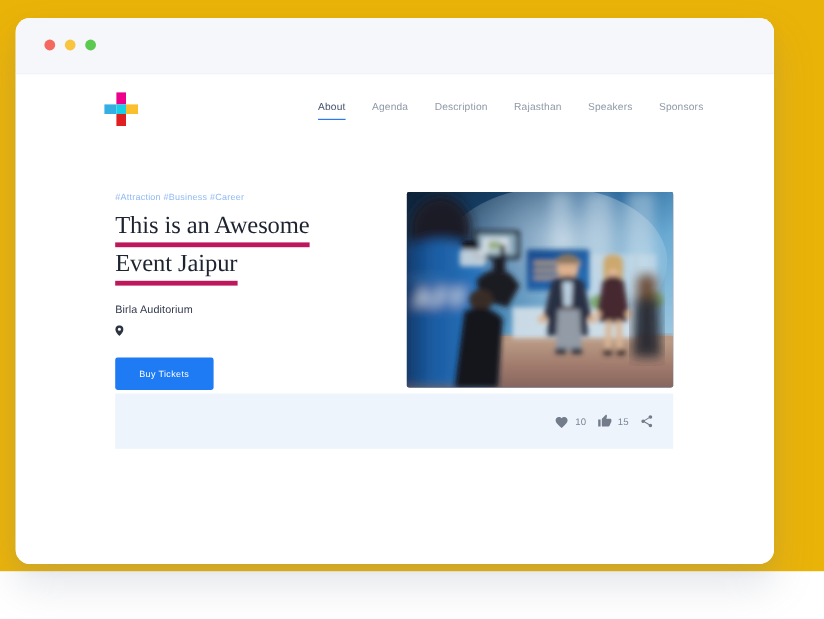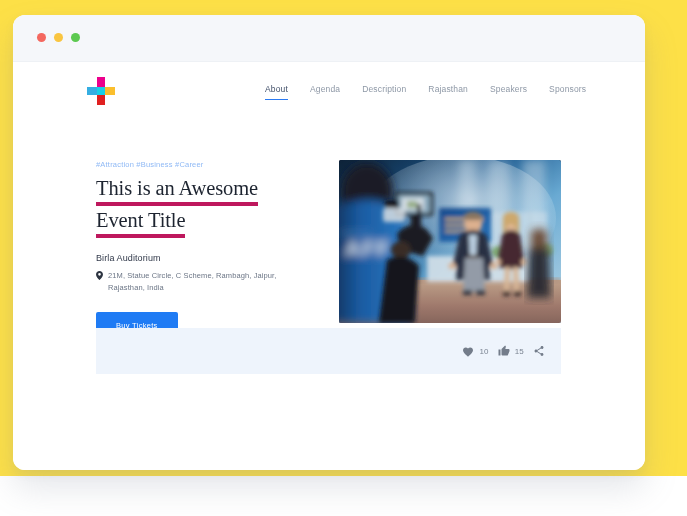--- a/index.html
+++ b/index.html
@@ -10,21 +10,21 @@
     overflow: hidden;
     background: #ffffff;
     font-family: "Liberation Sans", sans-serif;
     -webkit-font-smoothing: antialiased;
   }
 
   #stage {
     position: relative;
     width: 687px;
     height: 476px;
-    background: #fde047;
+    background: #eab308;
   }
 
   
   .browser-window {
     position: absolute;
     left: 13px;
     top: 15px;
     width: 632px;
     height: 455px;
     background: #ffffff;
@@ -277,33 +277,29 @@
       </div>
 
       <div class="hero">
 
         <div class="hero-left">
 
           <div class="tags">#Attraction #Business #Career</div>
 
           <h1 class="event-title">
             <span class="tl">This is an Awesome</span><br>
-            <span class="tl">Event Title</span>
+            <span class="tl">Event Jaipur</span>
           </h1>
 
           <div class="venue">Birla Auditorium</div>
 
           <div class="address-row">
             <svg class="pin-icon" viewBox="0 0 10 13">
               <path d="M5 0C2.24 0 0 2.2 0 4.92 0 8.6 5 13 5 13s5-4.4 5-8.08C10 2.2 7.76 0 5 0zm0 6.75a1.9 1.9 0 1 1 0-3.8 1.9 1.9 0 0 1 0 3.8z" fill="#2d3441"></path>
             </svg>
-            <div class="address">
-              <span>21M, Statue Circle, C Scheme, Rambagh, Jaipur,</span>
-              <span>Rajasthan, India</span>
-            </div>
           </div>
 
           <button class="buy-btn">Buy Tickets</button>
         </div>
 
         <div class="hero-photo">
           <svg viewBox="0 0 222 163" preserveAspectRatio="none" aria-hidden="true">
             <defs>
               <linearGradient id="bgWall" x1="0" y1="0" x2="1" y2="1">
                 <stop offset="0%" stop-color="#0d2238"></stop>

